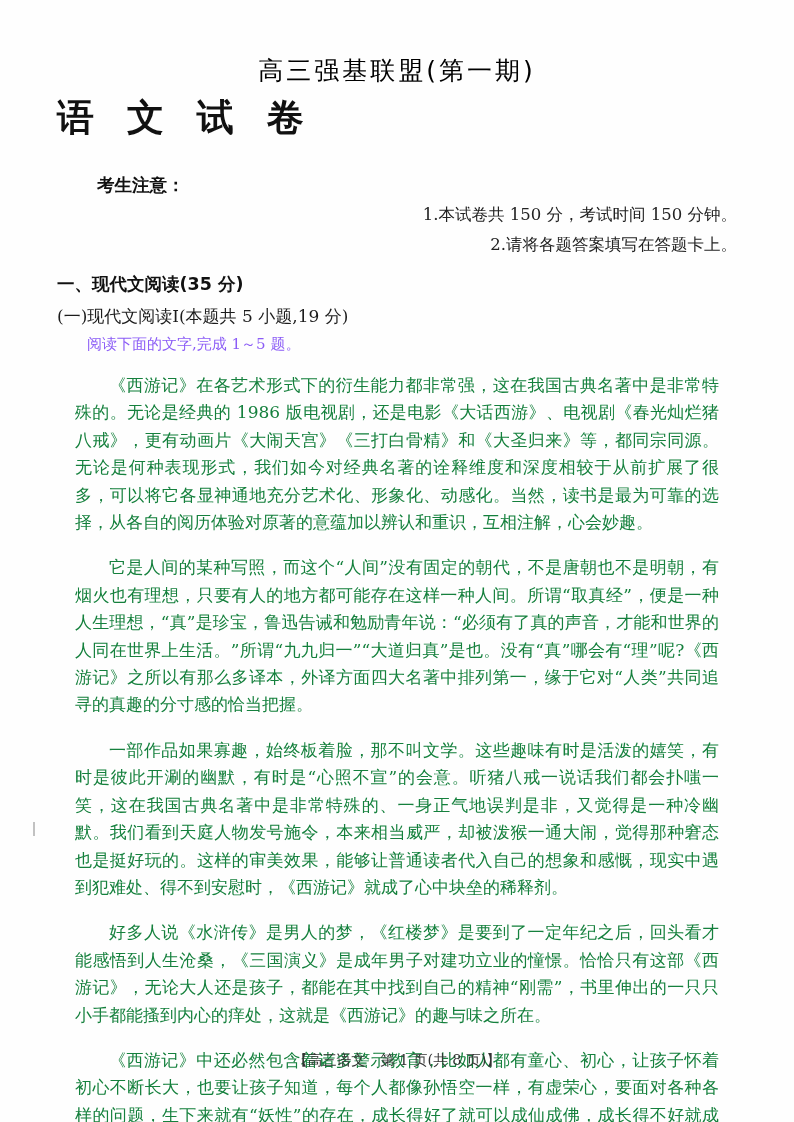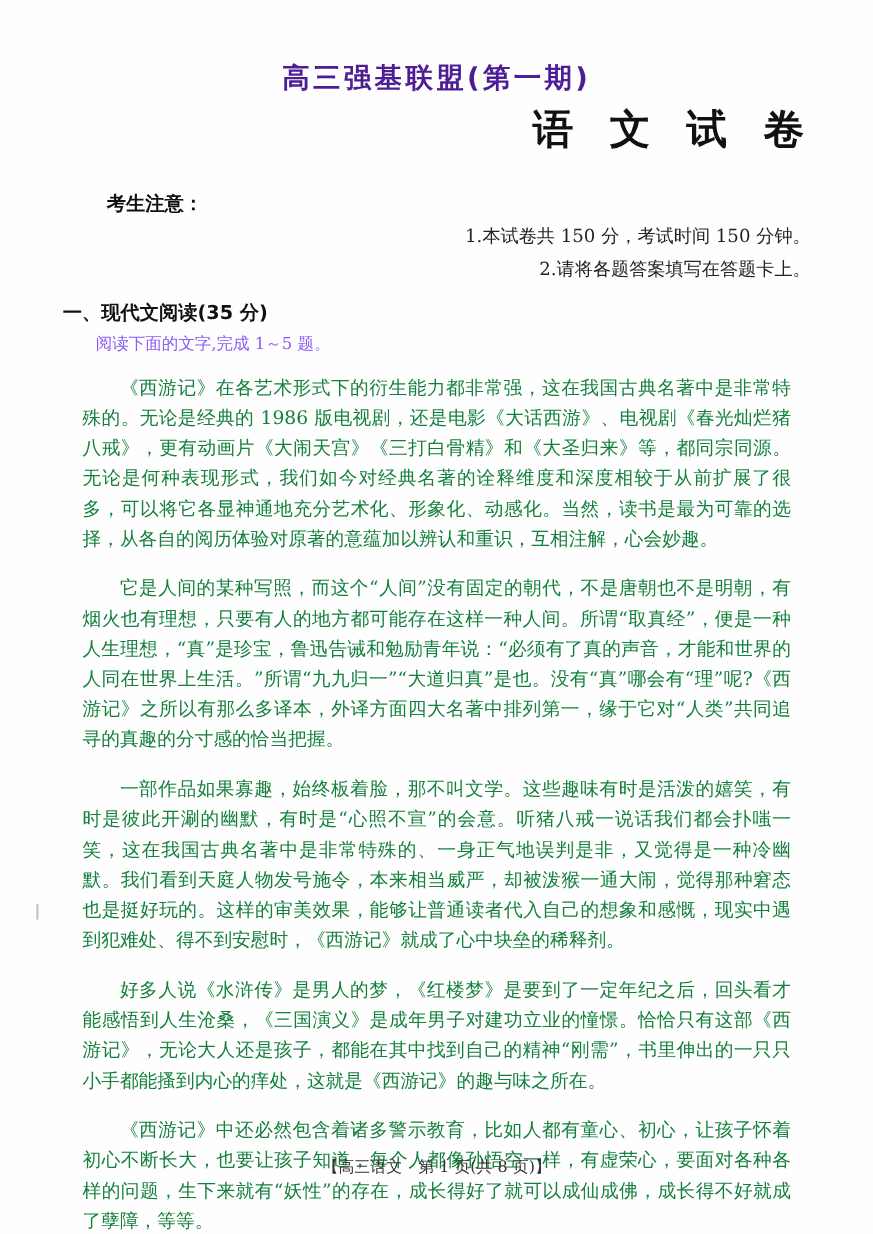--- a/index.html
+++ b/index.html
@@ -14,28 +14,28 @@
     overflow: hidden;
     box-sizing: border-box;
   }
   .content { padding: 0 57px; }
 
   .title-main {
     margin: 0;
     padding-top: 54px;
     text-align: center;
     font-family: "DejaVu Sans", sans-serif;
-    font-weight: bold;
+    font-weight: normal;
     font-size: 25px;
     letter-spacing: 3px;
-    color: #4c1d95;
+    color: #000000;
   }
   .title-sub {
     margin: 6px 0 0 0;
-    text-align: right;
+    text-align: left;
     font-family: "DejaVu Sans", sans-serif;
     font-weight: bold;
     font-size: 37px;
     letter-spacing: 6px;
     word-spacing: 8px;
     color: #111;
   }
 
   .notice { margin: 30px 0 0 40px; }
   .notice-heading {
@@ -109,20 +109,21 @@
     <h1 class="title-main">高三强基联盟(第一期)</h1>
     <h2 class="title-sub">语 文 试 卷</h2>
 
     <div class="notice">
       <div class="notice-heading">考生注意：</div>
       <div class="notice-item">1.本试卷共 150 分，考试时间 150 分钟。</div>
       <div class="notice-item">2.请将各题答案填写在答题卡上。</div>
     </div>
 
     <div class="section-heading">一、现代文阅读(35 分)</div>
+    <div class="part-heading">(一)现代文阅读Ⅰ(本题共 5 小题,19 分)</div>
     <div class="reading-instruction">阅读下面的文字,完成 1～5 题。</div>
 
     <div class="passage">
       <p>《西游记》在各艺术形式下的衍生能力都非常强，这在我国古典名著中是非常特殊的。无论是经典的 1986 版电视剧，还是电影《大话西游》、电视剧《春光灿烂猪八戒》，更有动画片《大闹天宫》《三打白骨精》和《大圣归来》等，都同宗同源。无论是何种表现形式，我们如今对经典名著的诠释维度和深度相较于从前扩展了很多，可以将它各显神通地充分艺术化、形象化、动感化。当然，读书是最为可靠的选择，从各自的阅历体验对原著的意蕴加以辨认和重识，互相注解，心会妙趣。</p>
       <p>它是人间的某种写照，而这个“人间”没有固定的朝代，不是唐朝也不是明朝，有烟火也有理想，只要有人的地方都可能存在这样一种人间。所谓“取真经”，便是一种人生理想，“真”是珍宝，鲁迅告诫和勉励青年说：“必须有了真的声音，才能和世界的人同在世界上生活。”所谓“九九归一”“大道归真”是也。没有“真”哪会有“理”呢?《西游记》之所以有那么多译本，外译方面四大名著中排列第一，缘于它对“人类”共同追寻的真趣的分寸感的恰当把握。</p>
       <p>一部作品如果寡趣，始终板着脸，那不叫文学。这些趣味有时是活泼的嬉笑，有时是彼此开涮的幽默，有时是“心照不宣”的会意。听猪八戒一说话我们都会扑嗤一笑，这在我国古典名著中是非常特殊的、一身正气地误判是非，又觉得是一种冷幽默。我们看到天庭人物发号施令，本来相当威严，却被泼猴一通大闹，觉得那种窘态也是挺好玩的。这样的审美效果，能够让普通读者代入自己的想象和感慨，现实中遇到犯难处、得不到安慰时，《西游记》就成了心中块垒的稀释剂。</p>
       <p>好多人说《水浒传》是男人的梦，《红楼梦》是要到了一定年纪之后，回头看才能感悟到人生沧桑，《三国演义》是成年男子对建功立业的憧憬。恰恰只有这部《西游记》，无论大人还是孩子，都能在其中找到自己的精神“刚需”，书里伸出的一只只小手都能搔到内心的痒处，这就是《西游记》的趣与味之所在。</p>
       <p>《西游记》中还必然包含着诸多警示教育，比如人都有童心、初心，让孩子怀着初心不断长大，也要让孩子知道，每个人都像孙悟空一样，有虚荣心，要面对各种各样的问题，生下来就有“妖性”的存在，成长得好了就可以成仙成佛，成长得不好就成了孽障，等等。</p>
     </div>
 

